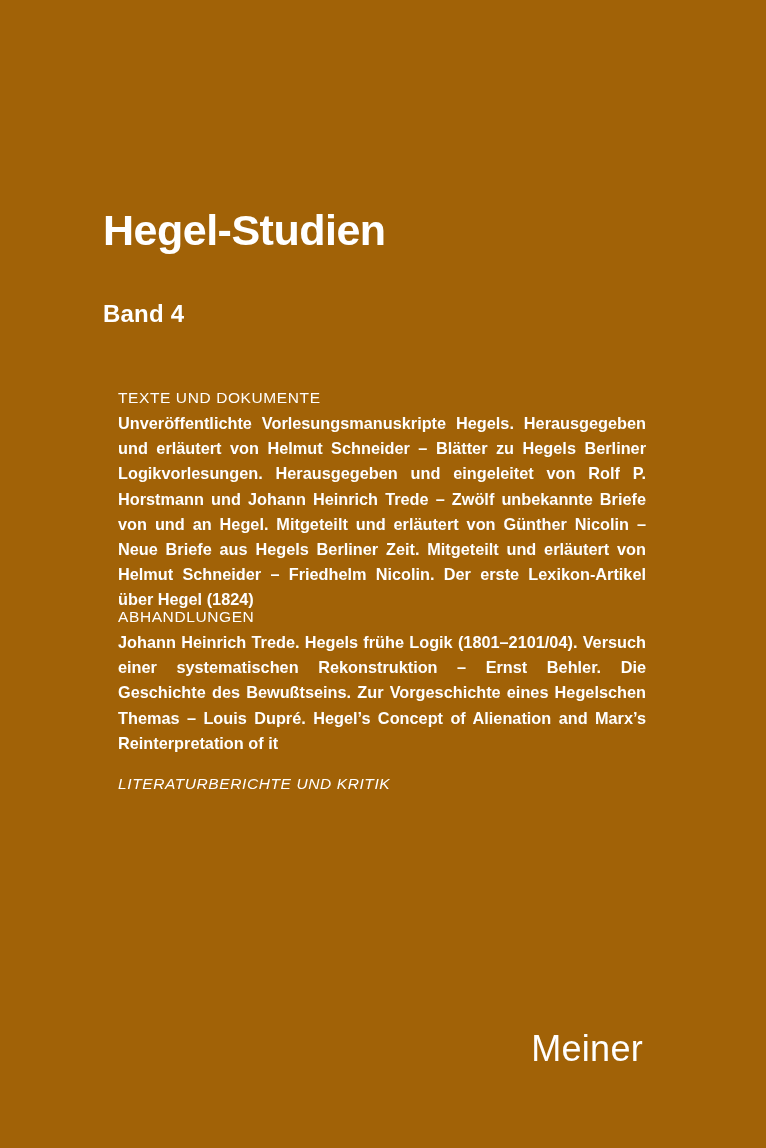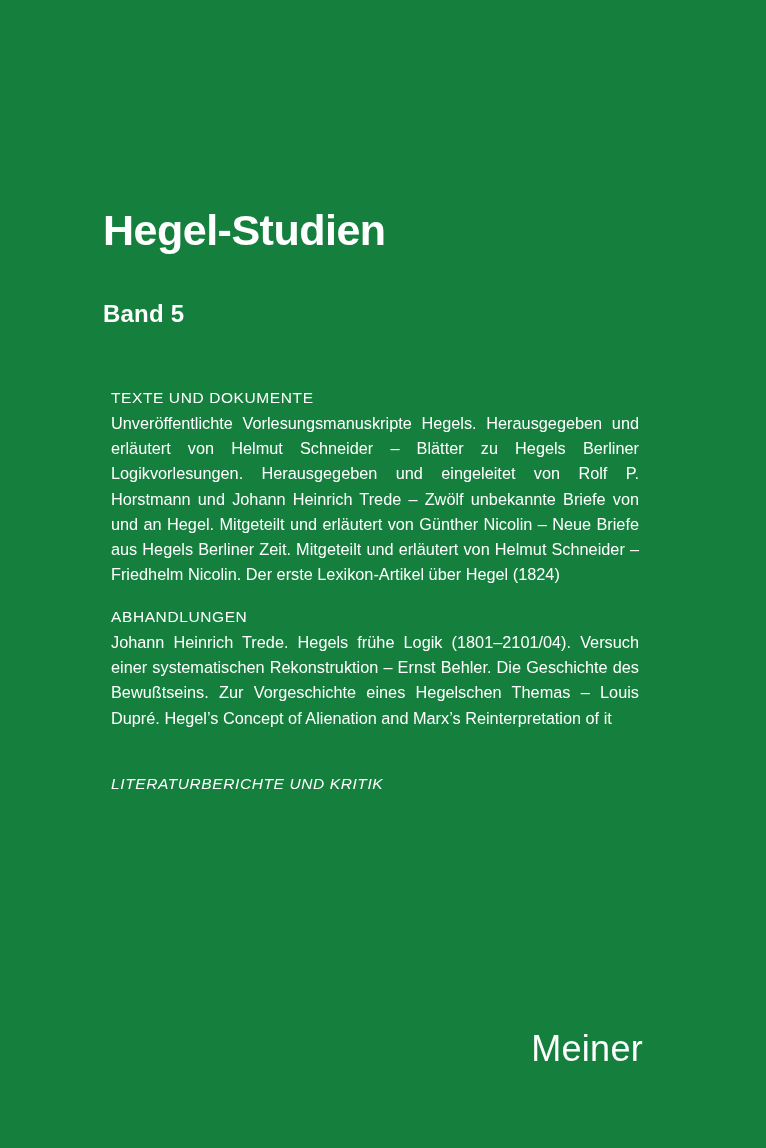--- a/index.html
+++ b/index.html
@@ -9,21 +9,21 @@
   body {
     width: 766px;
     height: 1148px;
     background: #ffffff;
     font-family: "Liberation Sans", sans-serif;
   }
   .cover {
     position: relative;
     width: 766px;
     height: 1148px;
-    background: #15803d;
+    background: #a16207;
     box-sizing: border-box;
     overflow: hidden;
   }
   .content {
     position: absolute;
     left: 103px;
     top: 0;
     width: 540px;
     height: 1148px;
   }
@@ -43,38 +43,38 @@
     top: 300px;
     left: 0;
     font-size: 24px;
     font-weight: bold;
     color: #ffffff;
     margin: 0;
     letter-spacing: 0.2px;
   }
   .section {
     position: absolute;
-    left: 8px;
+    left: 15px;
     width: 528px;
     color: #ffffff;
   }
   .section-heading {
     font-size: 15.5px;
     letter-spacing: 0.6px;
     line-height: 1.55;
     margin: 0 0 1px 0;
     font-weight: normal;
   }
   .section-body {
     font-size: 16.3px;
     line-height: 1.545;
     margin: 0;
     text-align: justify;
     text-justify: inter-word;
-    font-weight: normal;
+    font-weight: bold;
     hyphens: manual;
   }
   .sec-texte { top: 386px; }
   .sec-abhandlungen { top: 605px; }
   .sec-literatur { top: 772px; font-style: italic; }
   .sec-bibliographie { top: 816px; }
   .publisher {
     position: absolute;
     right: 0;
     top: 1028px;
@@ -84,21 +84,21 @@
   }
 </style>
 </head>
 <body>
 
 <div class="cover">
   <div class="content">
 
     <h1 class="title">Hegel-Studien</h1>
 
-    <div class="volume">Band 5</div>
+    <div class="volume">Band 4</div>
 
     <div class="section sec-texte">
       <div class="section-heading">TEXTE UND DOKUMENTE</div>
       <p class="section-body">Unveröffentlichte Vorlesungsmanuskripte Hegels. Herausgegeben und erläutert von Helmut Schneider – Blätter zu Hegels Berliner Logikvorlesungen. Herausgegeben und eingeleitet von Rolf P. Horstmann und Johann Heinrich Trede – Zwölf unbekannte Briefe von und an Hegel. Mitgeteilt und erläutert von Günther Nicolin – Neue Briefe aus Hegels Berliner Zeit. Mitgeteilt und erläutert von Helmut Schneider – Friedhelm Nicolin. Der erste Lexikon-Artikel über Hegel (1824)</p>
     </div>
 
     <div class="section sec-abhandlungen">
       <div class="section-heading">ABHANDLUNGEN</div>
       <p class="section-body">Johann Heinrich Trede. Hegels frühe Logik (1801–2101/04). Versuch einer systematischen Rekonstruktion – Ernst Behler. Die Geschichte des Bewußtseins. Zur Vorgeschichte eines Hegelschen Themas – Louis Dupré. Hegel’s Concept of Alienation and Marx’s Reinterpretation of it</p>
     </div>

